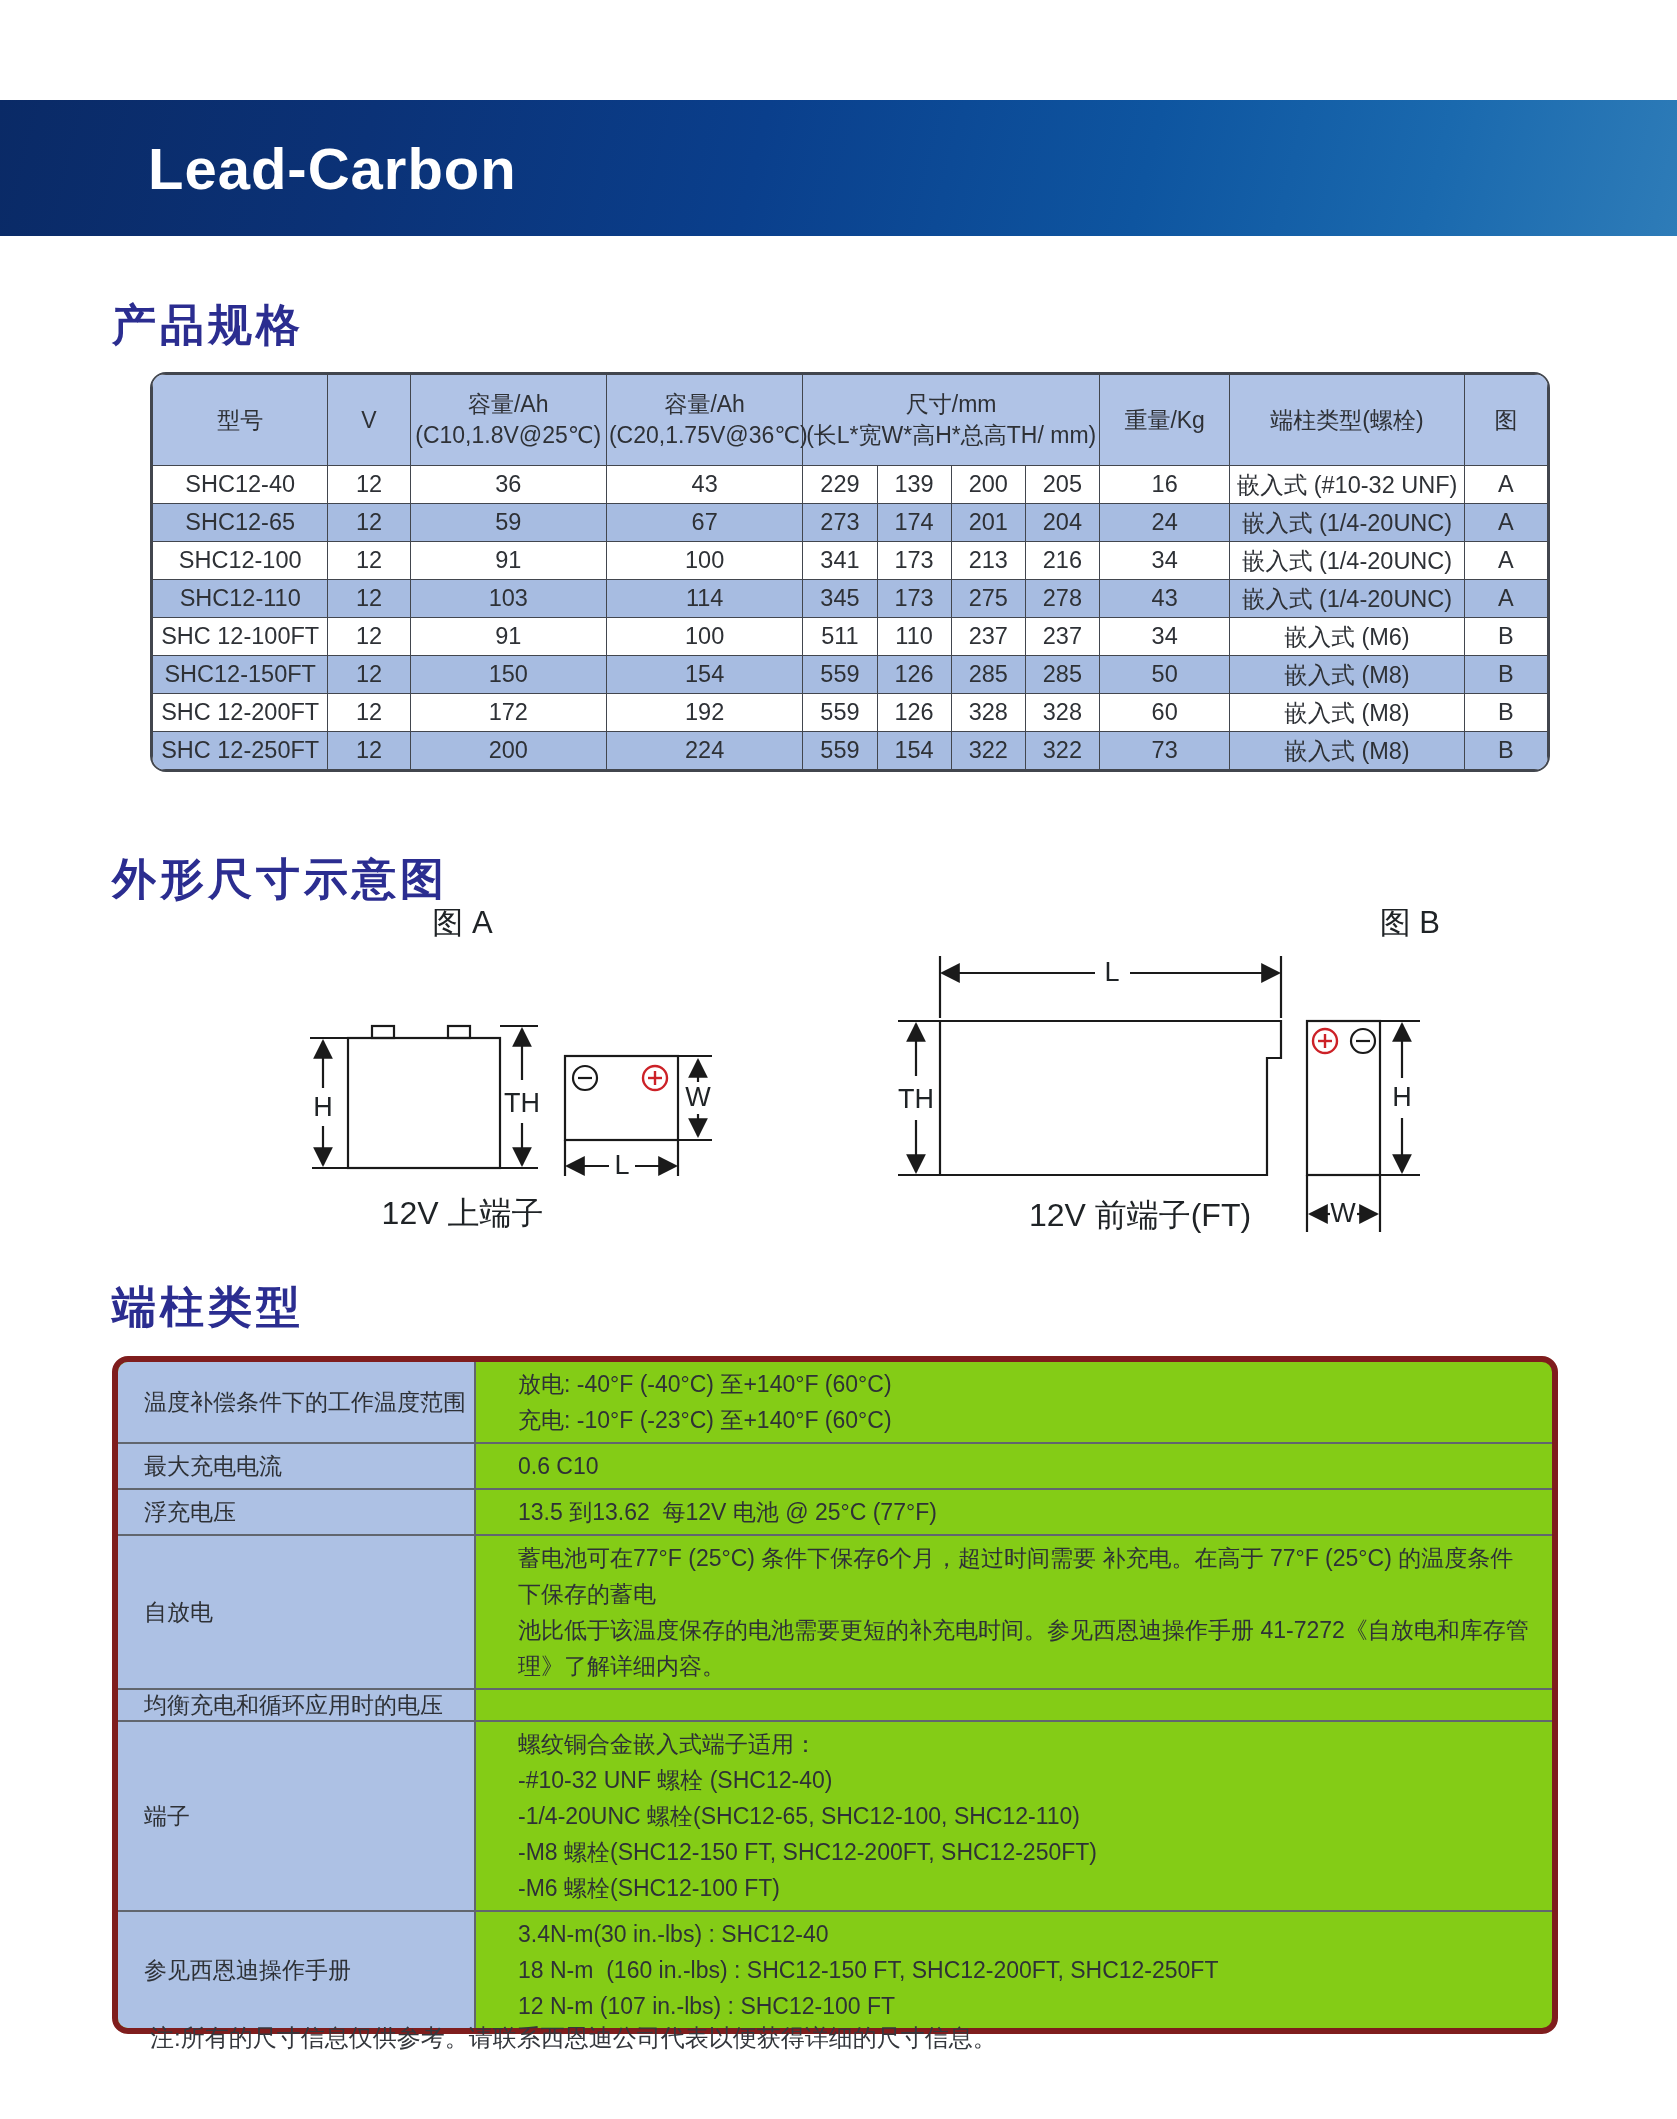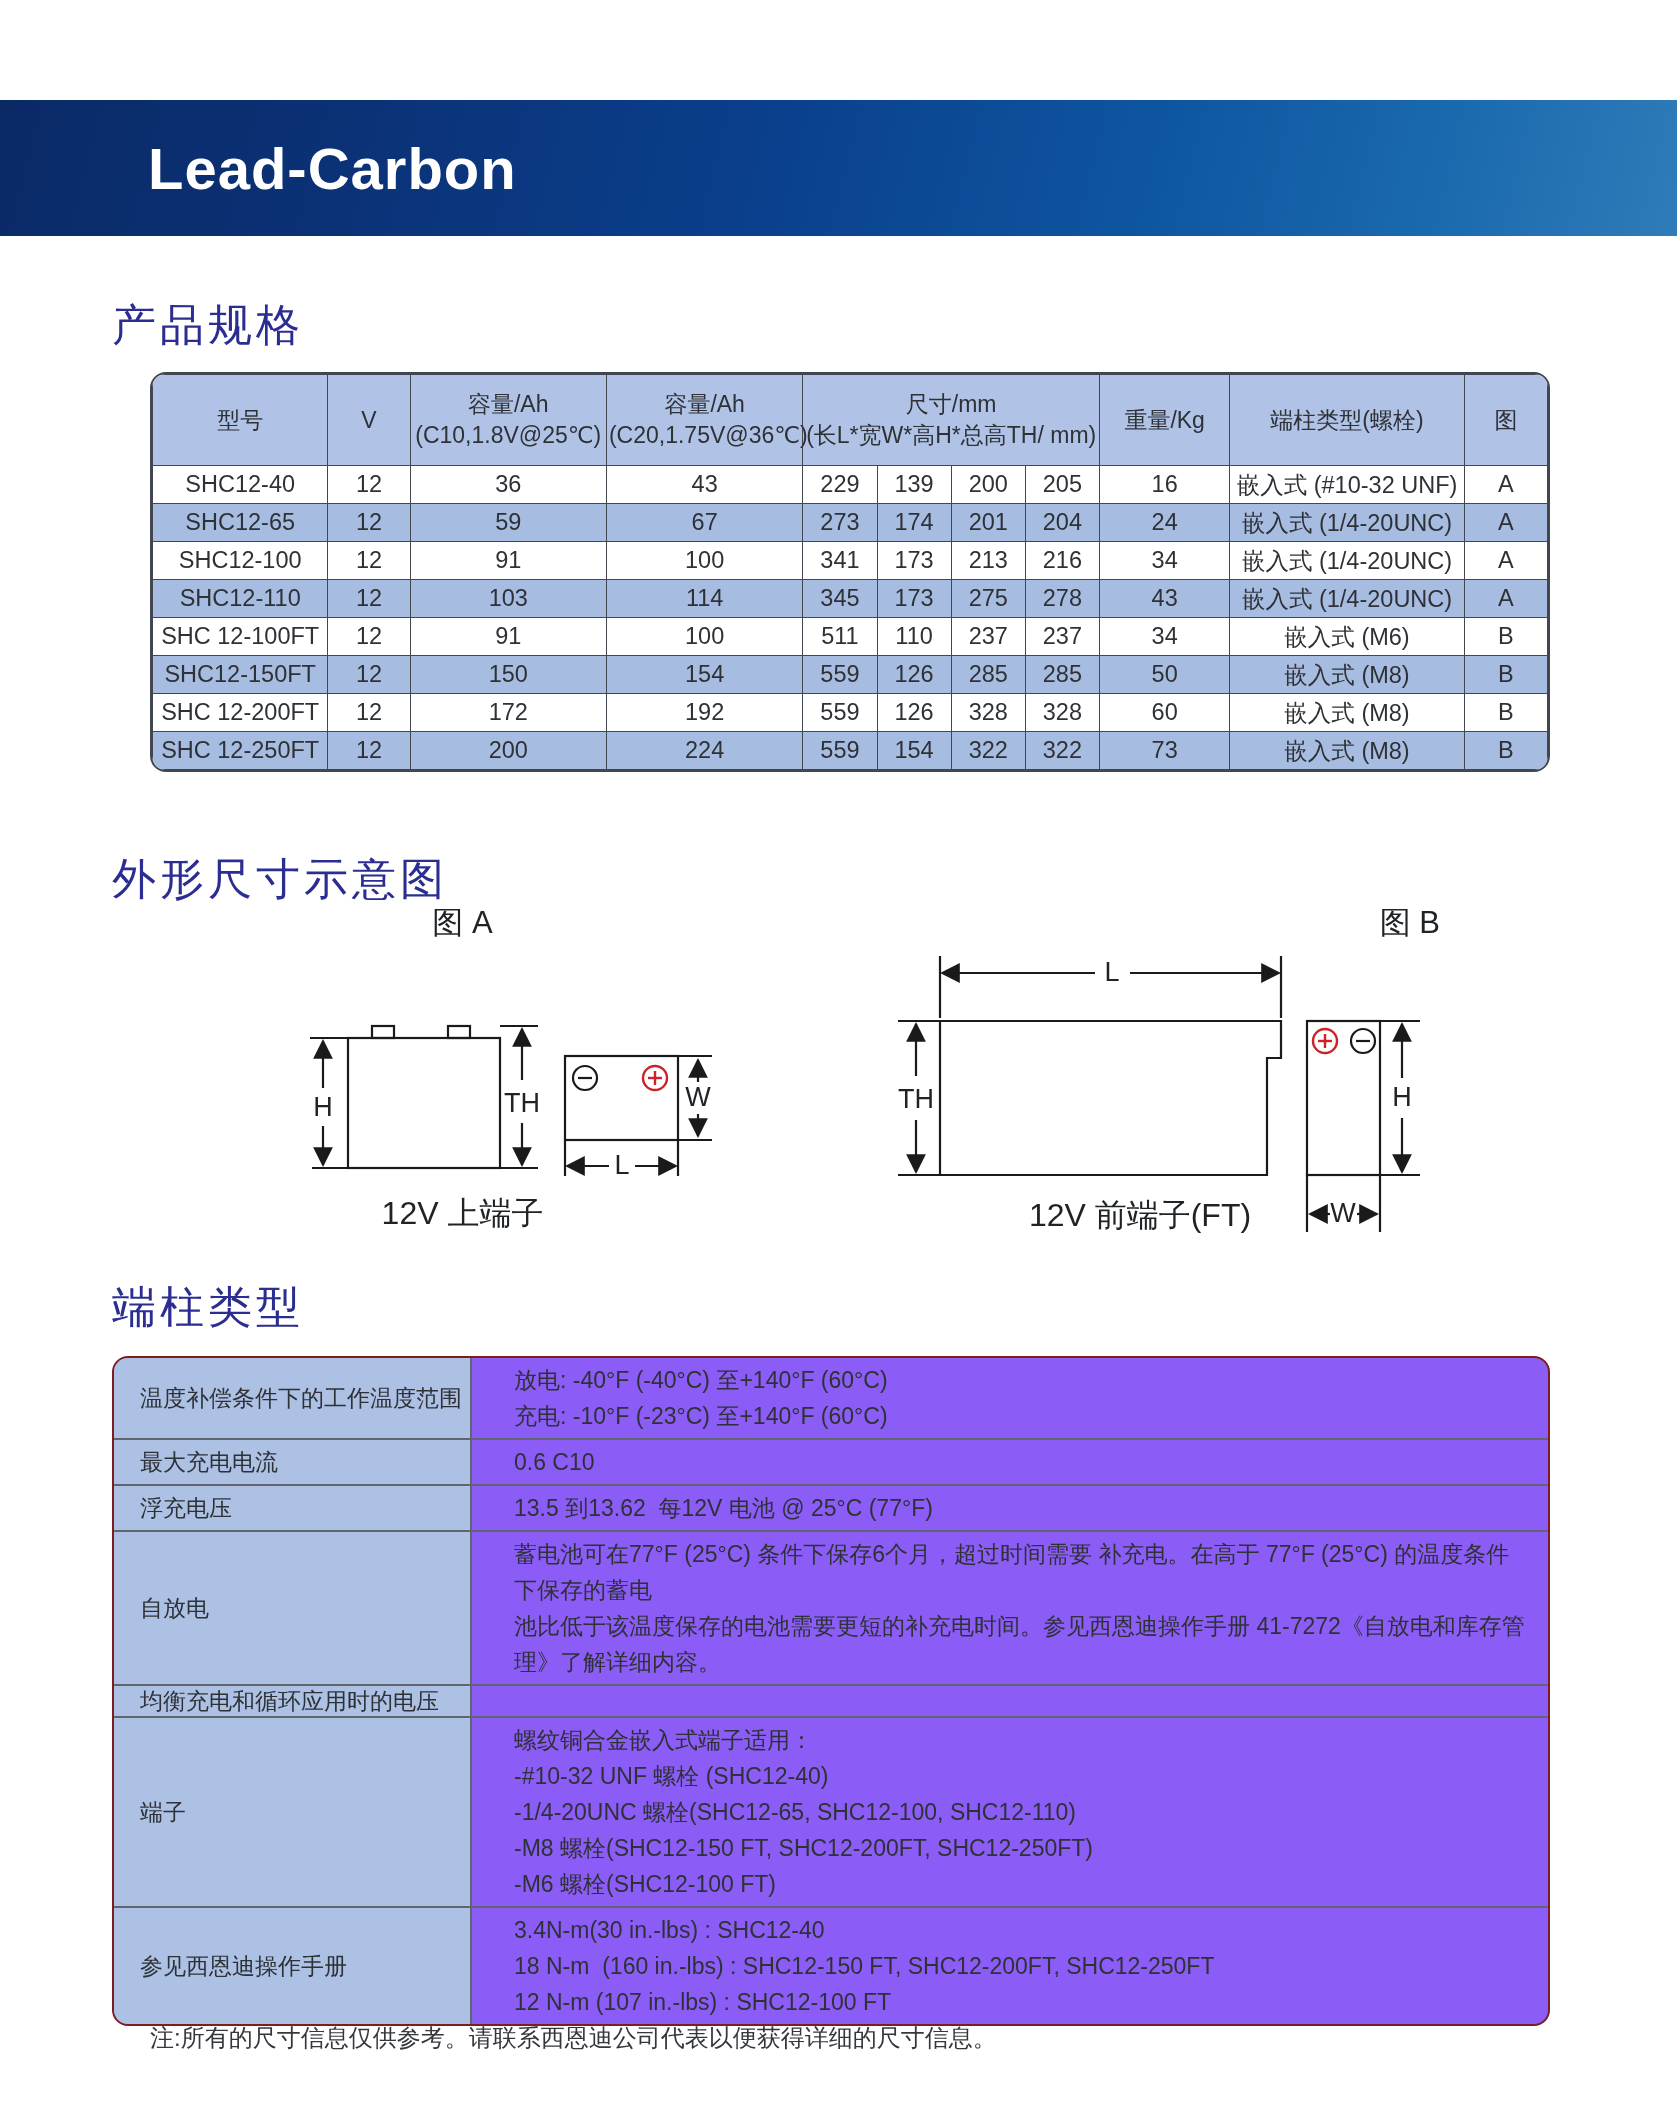--- a/index.html
+++ b/index.html
@@ -6,21 +6,21 @@
   body{font-family:"Liberation Sans","DejaVu Sans",sans-serif;color:#2e3136;}
   .page{position:relative;width:1677px;height:2119px;background:#ffffff;overflow:hidden;}
 
   
   .band{position:absolute;left:0;top:100px;width:1677px;height:136px;
         background:linear-gradient(104deg,#0a2a66 0%,#0b3277 22%,#0a3f8c 45%,#0e55a0 68%,#1a69ae 85%,#2e7cb8 100%);}
   .band-title{position:absolute;left:148px;top:50%;transform:translateY(-50%);
         font-size:58px;font-weight:bold;color:#ffffff;letter-spacing:1px;}
 
   
-  .sec{position:absolute;left:112px;margin:0;font-size:44px;font-weight:normal;
+  .sec{position:absolute;left:112px;margin:0;font-size:44px;font-weight:bold;
        color:#2b2d90;letter-spacing:4px;text-align:center;}
   #sec1{top:296px}
   #sec2{top:850px}
   #sec3{top:1278px}
 
   
   .ptable-wrap{position:absolute;left:150px;top:372px;width:1396px;
        border:2px solid #42464e;border-radius:16px;overflow:hidden;background:#fff;}
   table.ptable{border-collapse:collapse;width:100%;table-layout:fixed;}
   .ptable th,.ptable td{border:1.5px solid #42464e;text-align:center;vertical-align:middle;color:#2e3136;}
@@ -37,21 +37,21 @@
   .figb{left:840px;top:948px;}
   .fig-cap{position:absolute;font-size:32px;color:#1f2326;text-align:center;}
   .fc-a{left:185px;top:1192px;width:555px;}
   .fc-b{left:840px;top:1194px;width:600px;}
   .dline{stroke:#1a1a1a;stroke-width:2.2;fill:none;}
   .rline{stroke:#cc2127;stroke-width:2.4;fill:none;}
   .figsvg text{font-family:"Liberation Sans","DejaVu Sans",sans-serif;font-size:27px;fill:#1f2326;}
 
   
   .stable{position:absolute;left:112px;top:1356px;width:1434px;
-       border:2px solid #7f1d1d;border-radius:16px;overflow:hidden;background:#8b5cf6;}
+       border:6px solid #7f1d1d;border-radius:16px;overflow:hidden;background:#84cc16;}
   .spec-row{display:flex;border-bottom:2px solid #61666e;}
   .spec-row:last-child{border-bottom:none;}
   .spec-label{flex:0 0 358px;width:358px;background:#adc1e4;border-right:2px solid #61666e;
        display:flex;align-items:center;padding-left:26px;box-sizing:border-box;
        font-size:23px;color:#2e3136;line-height:30px;}
   .spec-value{flex:1;padding:4px 20px 4px 42px;}
   .spec-line{font-size:23px;line-height:36px;color:#2e3136;white-space:pre-wrap;}
 
   .footnote{position:absolute;left:150px;top:2022px;font-size:24px;color:#34373c;}
 </style>

